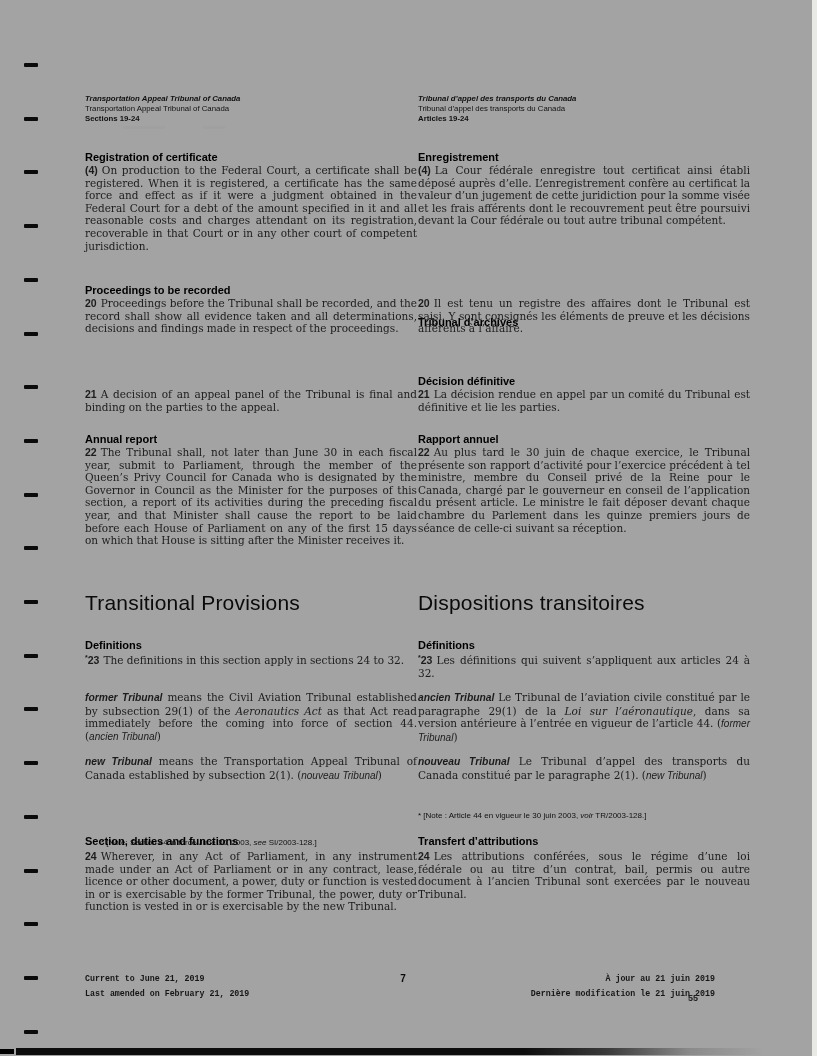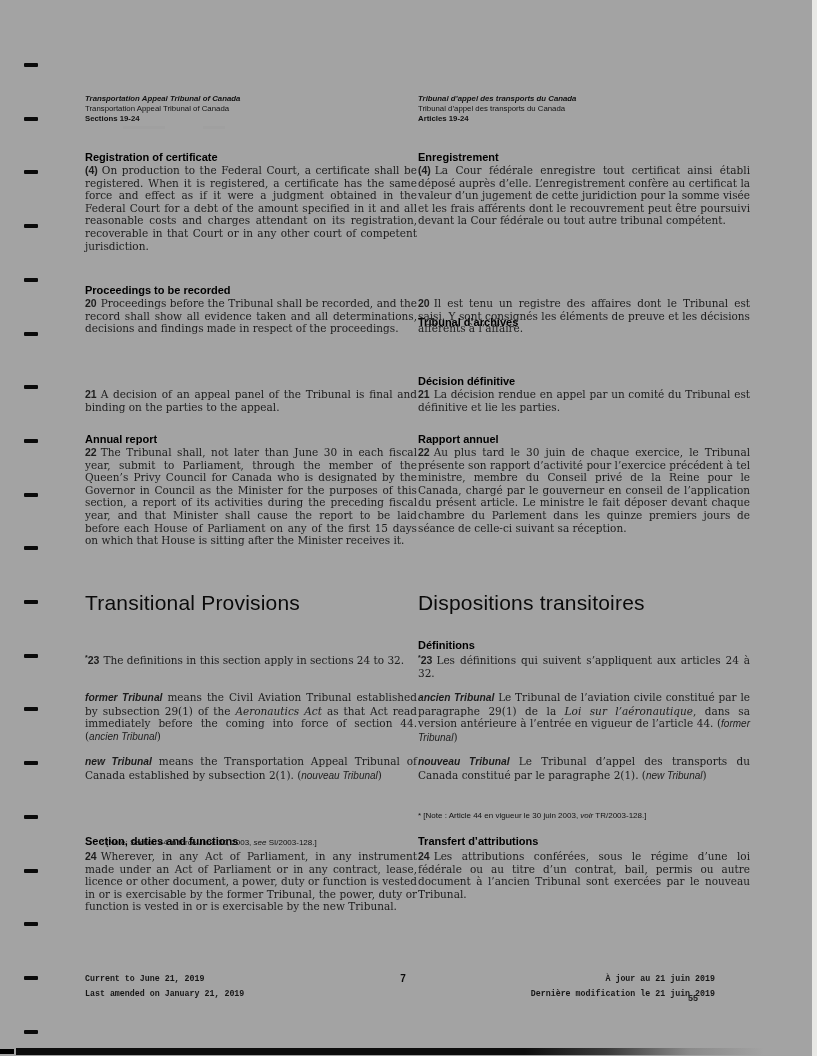--- a/index.html
+++ b/index.html
@@ -78,20 +78,21 @@
 
   <div class="col" style="left:85px;">
       <div class="block block-heading" style="top: 151px;">Registration of certificate</div>
       <div class="block block-para" style="top: 164px;"><span class="run-b">(4)</span><span class="run-n">On production to the Federal Court, a certificate shall be registered. When it is registered, a certificate has the same force and effect as if it were a judgment obtained in the Federal Court for a debt of the amount specified in it and all reasonable costs and charges attendant on its registration, recoverable in that Court or in any other court of competent jurisdiction.</span></div>
       <div class="block block-heading" style="top: 284px;">Proceedings to be recorded</div>
       <div class="block block-para" style="top: 297px;"><span class="run-b">20</span><span class="run-n">Proceedings before the Tribunal shall be recorded, and the record shall show all evidence taken and all determinations, decisions and findings made in respect of the proceedings.</span></div>
       <div class="block block-para" style="top: 388px;"><span class="run-b">21</span><span class="run-n">A decision of an appeal panel of the Tribunal is final and binding on the parties to the appeal.</span></div>
       <div class="block block-heading" style="top: 433px;">Annual report</div>
       <div class="block block-para" style="top: 446px;"><span class="run-b">22</span><span class="run-n">The Tribunal shall, not later than June 30 in each fiscal year, submit to Parliament, through the member of the Queen’s Privy Council for Canada who is designated by the Governor in Council as the Minister for the purposes of this section, a report of its activities during the preceding fiscal year, and that Minister shall cause the report to be laid before each House of Parliament on any of the first 15 days on which that House is sitting after the Minister receives it.</span></div>
       <div class="block block-big" style="top: 591px;">Transitional Provisions</div>
+      <div class="block block-heading" style="top: 639px;">Definitions</div>
       <div class="block block-para" style="top: 652px;"><span class="run-sup">*</span><span class="run-b">23</span><span class="run-n">The definitions in this section apply in sections 24 to 32.</span></div>
       <div class="block block-para" style="top: 691px;"><span class="run-bi">former Tribunal</span><span class="run-n"> means the Civil Aviation Tribunal established by subsection 29(1) of the </span><span class="run-i">Aeronautics Act</span><span class="run-n"> as that Act read immediately before the coming into force of section 44.  (</span><span class="run-is">ancien Tribunal</span><span class="run-n">)</span></div>
       <div class="block block-para" style="top: 755px;"><span class="run-bi">new Tribunal</span><span class="run-n"> means the Transportation Appeal Tribunal of Canada established by subsection 2(1). (</span><span class="run-is">nouveau Tribunal</span><span class="run-n">)</span></div>
       <div class="block block-note" style="top: 838px; margin-left: 16px;"><span class="run-n">* [Note: Section 44 in force June 30, 2003, </span><span class="run-i">see</span><span class="run-n"> SI/2003-128.]</span></div>
       <div class="block block-heading" style="top: 835px;">Section, duties and functions</div>
       <div class="block block-para" style="top: 850px;"><span class="run-b">24</span><span class="run-n">Wherever, in any Act of Parliament, in any instrument made under an Act of Parliament or in any contract, lease, licence or other document, a power, duty or function is vested in or is exercisable by the former Tribunal, the power, duty or function is vested in or is exercisable by the new Tribunal.</span></div>
     </div>
   <div class="col" style="left:418px;">
       <div class="block block-heading" style="top: 151px;">Enregistrement</div>
       <div class="block block-para" style="top: 164px;"><span class="run-b">(4)</span><span class="run-n">La Cour fédérale enregistre tout certificat ainsi établi déposé auprès d’elle. L’enregistrement confère au certificat la valeur d’un jugement de cette juridiction pour la somme visée et les frais afférents dont le recouvrement peut être poursuivi devant la Cour fédérale ou tout autre tribunal compétent.</span></div>
@@ -106,21 +107,21 @@
       <div class="block block-para" style="top: 652px;"><span class="run-sup">*</span><span class="run-b">23</span><span class="run-n">Les définitions qui suivent s’appliquent aux articles 24 à 32.</span></div>
       <div class="block block-para" style="top: 691px;"><span class="run-bi">ancien Tribunal</span><span class="run-n"> Le Tribunal de l’aviation civile constitué par le paragraphe 29(1) de la </span><span class="run-i">Loi sur l’aéronautique</span><span class="run-n">, dans sa version antérieure à l’entrée en vigueur de l’article 44.  (</span><span class="run-is">former Tribunal</span><span class="run-n">)</span></div>
       <div class="block block-para" style="top: 755px;"><span class="run-bi">nouveau Tribunal</span><span class="run-n"> Le Tribunal d’appel des transports du Canada constitué par le paragraphe 2(1). (</span><span class="run-is">new Tribunal</span><span class="run-n">)</span></div>
       <div class="block block-note" style="top: 811px;"><span class="run-n">* [Note : Article 44 en vigueur le 30 juin 2003, </span><span class="run-i">voir</span><span class="run-n"> TR/2003-128.]</span></div>
       <div class="block block-heading" style="top: 835px;">Transfert d’attributions</div>
       <div class="block block-para" style="top: 850px;"><span class="run-b">24</span><span class="run-n">Les attributions conférées, sous le régime d’une loi fédérale ou au titre d’un contrat, bail, permis ou autre document à l’ancien Tribunal sont exercées par le nouveau Tribunal.</span></div>
     </div>
 
   <div class="foot" style="left:85px;top:974px;">
     <div>Current to June 21, 2019</div>
-    <div>Last amended on January 21, 2019</div>
+    <div>Last amended on February 21, 2019</div>
   </div>
   <div class="page-num">7</div>
   <div class="foot foot-right" style="right:97px;top:974px;">
     <div>À jour au 21 juin 2019</div>
     <div>Dernière modification le 21 juin 2019</div>
   </div>
   <div class="artifact">55</div>
 
   <div class="bottom-stub"></div>
   <div class="bottom-bar"></div>

